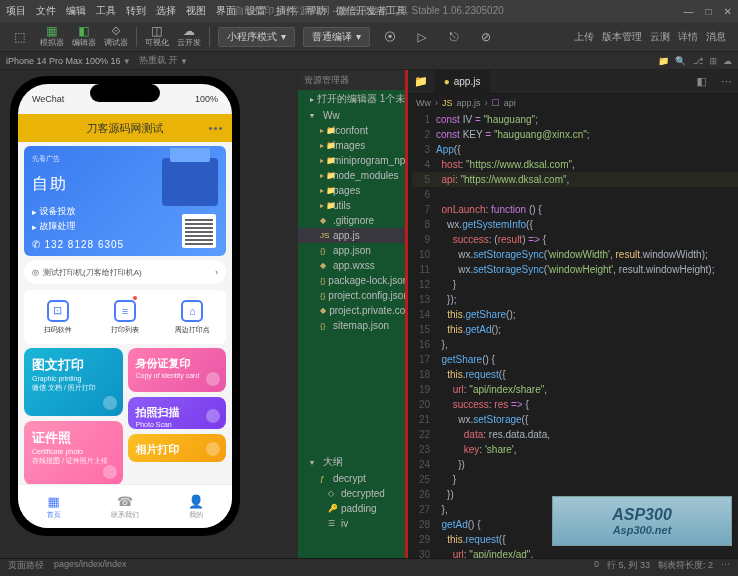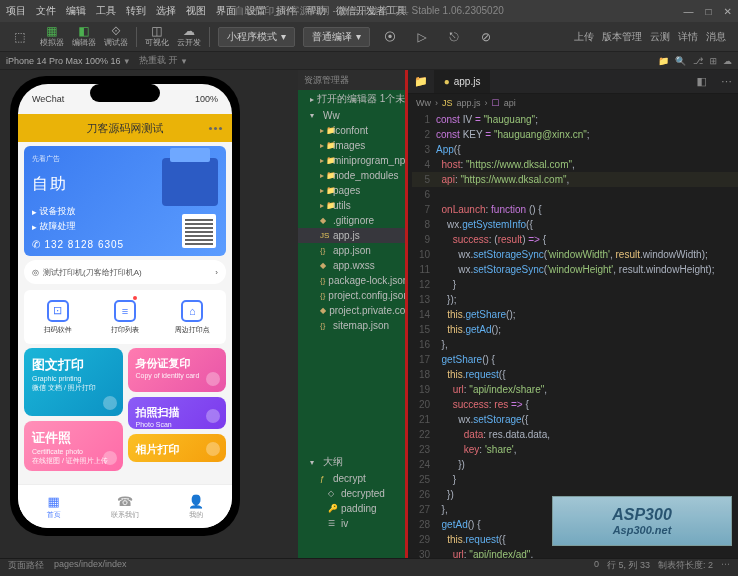--- a/index.html
+++ b/index.html
@@ -42,21 +42,21 @@
 .actions .cell .ic { width:22px; height:22px; border:2px solid #4a7cff; border-radius:5px; display:flex; align-items:center; justify-content:center; color:#4a7cff; font-size:11px; }
 .actions .cell .dot { position:absolute; top:6px; right:22px; width:4px; height:4px; background:#ff4444; border-radius:50%; }
 .actions .cell span { font-size:7px; color:#333; }
 .card { height:68px; border-radius:8px; padding:8px; color:#fff; position:relative; }
 .card .t { font-size:13px; font-weight:600; }
 .card .s { font-size:7px; opacity:.9; margin-top:1px; }
 .card .go { position:absolute; right:6px; bottom:6px; width:14px; height:14px; border-radius:50%; background:rgba(255,255,255,.3); }
 .c1 { background:linear-gradient(135deg,#1bb5d8,#0c92c4); grid-row:span 1; height:68px; }
 .c2 { background:linear-gradient(135deg,#ff7bb0,#e955a8); height:44px; }
 .c3 { background:linear-gradient(135deg,#8b5cf6,#7c3aed); height:32px; }
-.c4 { background:linear-gradient(135deg,#ff8fb8,#ff6ba8); height:50px; }
+.c4 { background:linear-gradient(135deg,#ff8fb8,#ff6ba8); height:64px; }
 .c5 { background:linear-gradient(135deg,#fbbf24,#f59e0b); height:28px; }
 .gridwrap { display:flex; gap:5px; margin:4px 6px; }
 .gridwrap .left { flex:1; display:flex; flex-direction:column; gap:5px; }
 .gridwrap .right { flex:1; display:flex; flex-direction:column; gap:5px; }
 .tabbar { position:absolute; bottom:0; left:0; right:0; height:44px; background:#fff; border-top:1px solid #eee; display:flex; border-radius:0 0 30px 30px; }
 .tabbar .tab { flex:1; display:flex; flex-direction:column; align-items:center; justify-content:center; font-size:7px; color:#999; gap:1px; }
 .tabbar .tab.active { color:#4a7cff; }
 .tabbar .tab .ic { font-size:13px; }
 .filetree { width:110px; background:#14532d; border-right:3px solid #b91c1c; overflow:hidden; font-size:10px;margin-left:48px; }
 .filetree .hd { height:20px; background:#2d2d2d; display:flex; align-items:center; padding:0 6px; color:#888; font-size:9px; }

